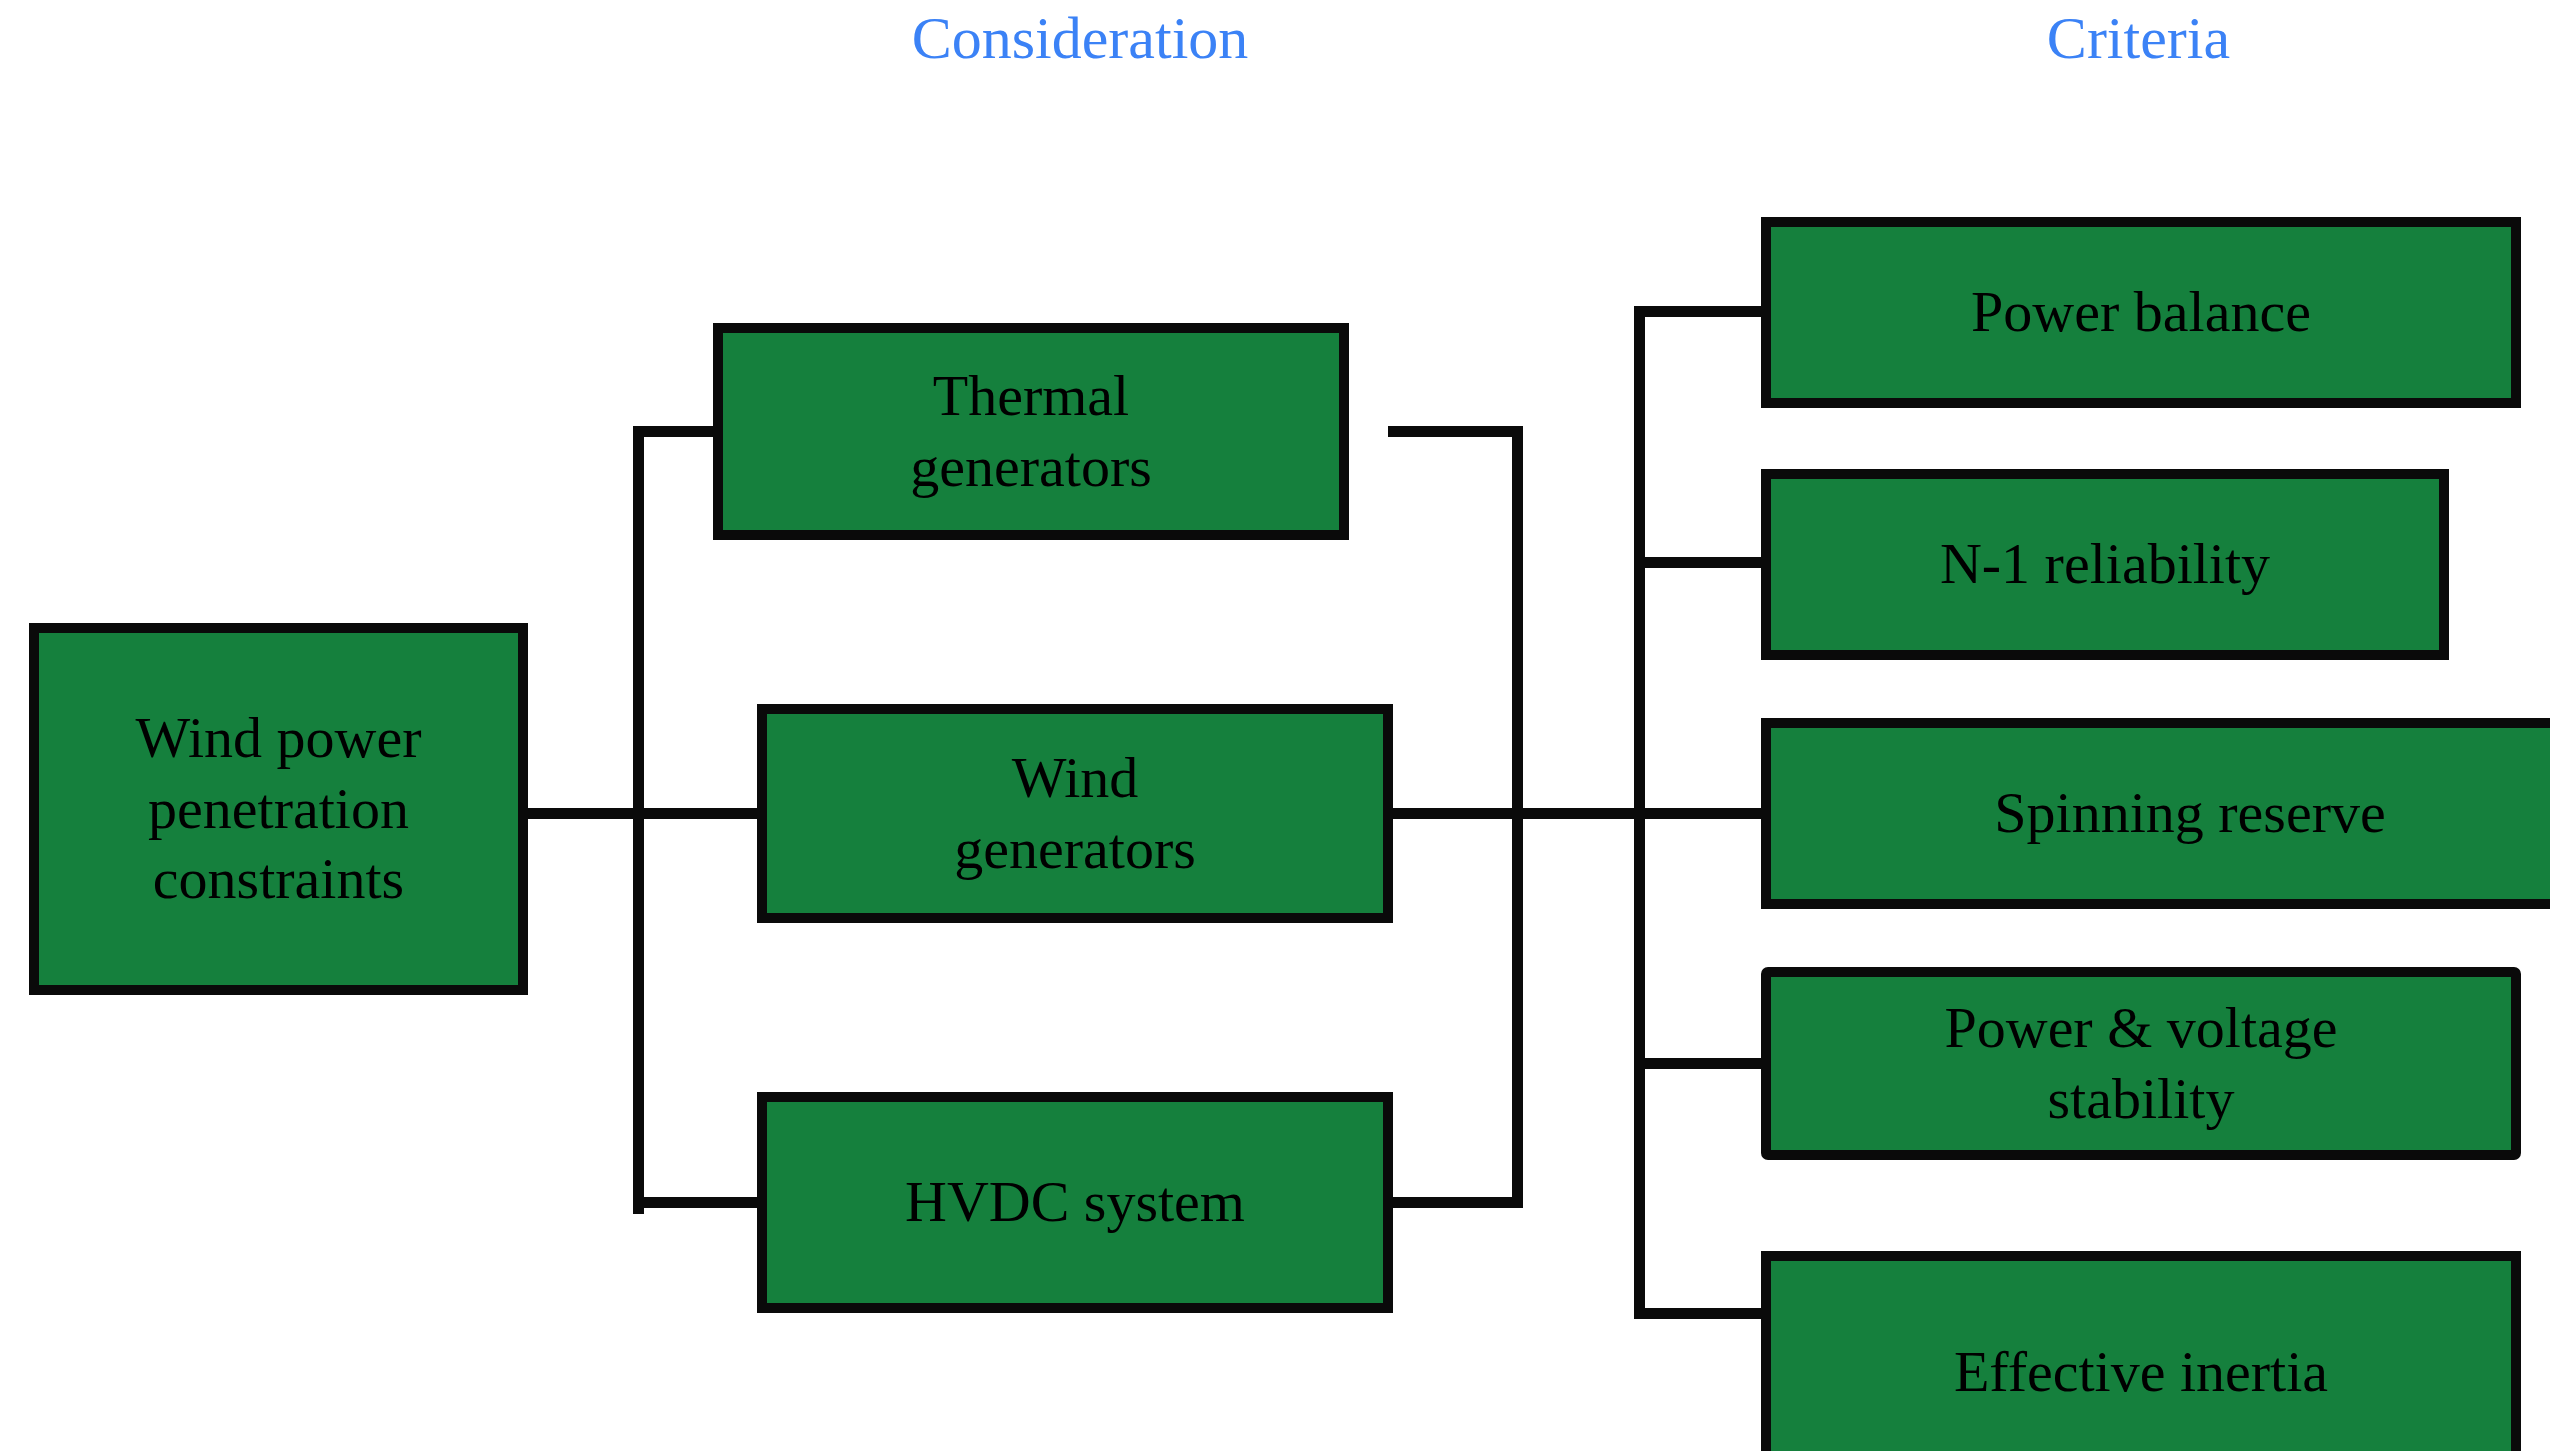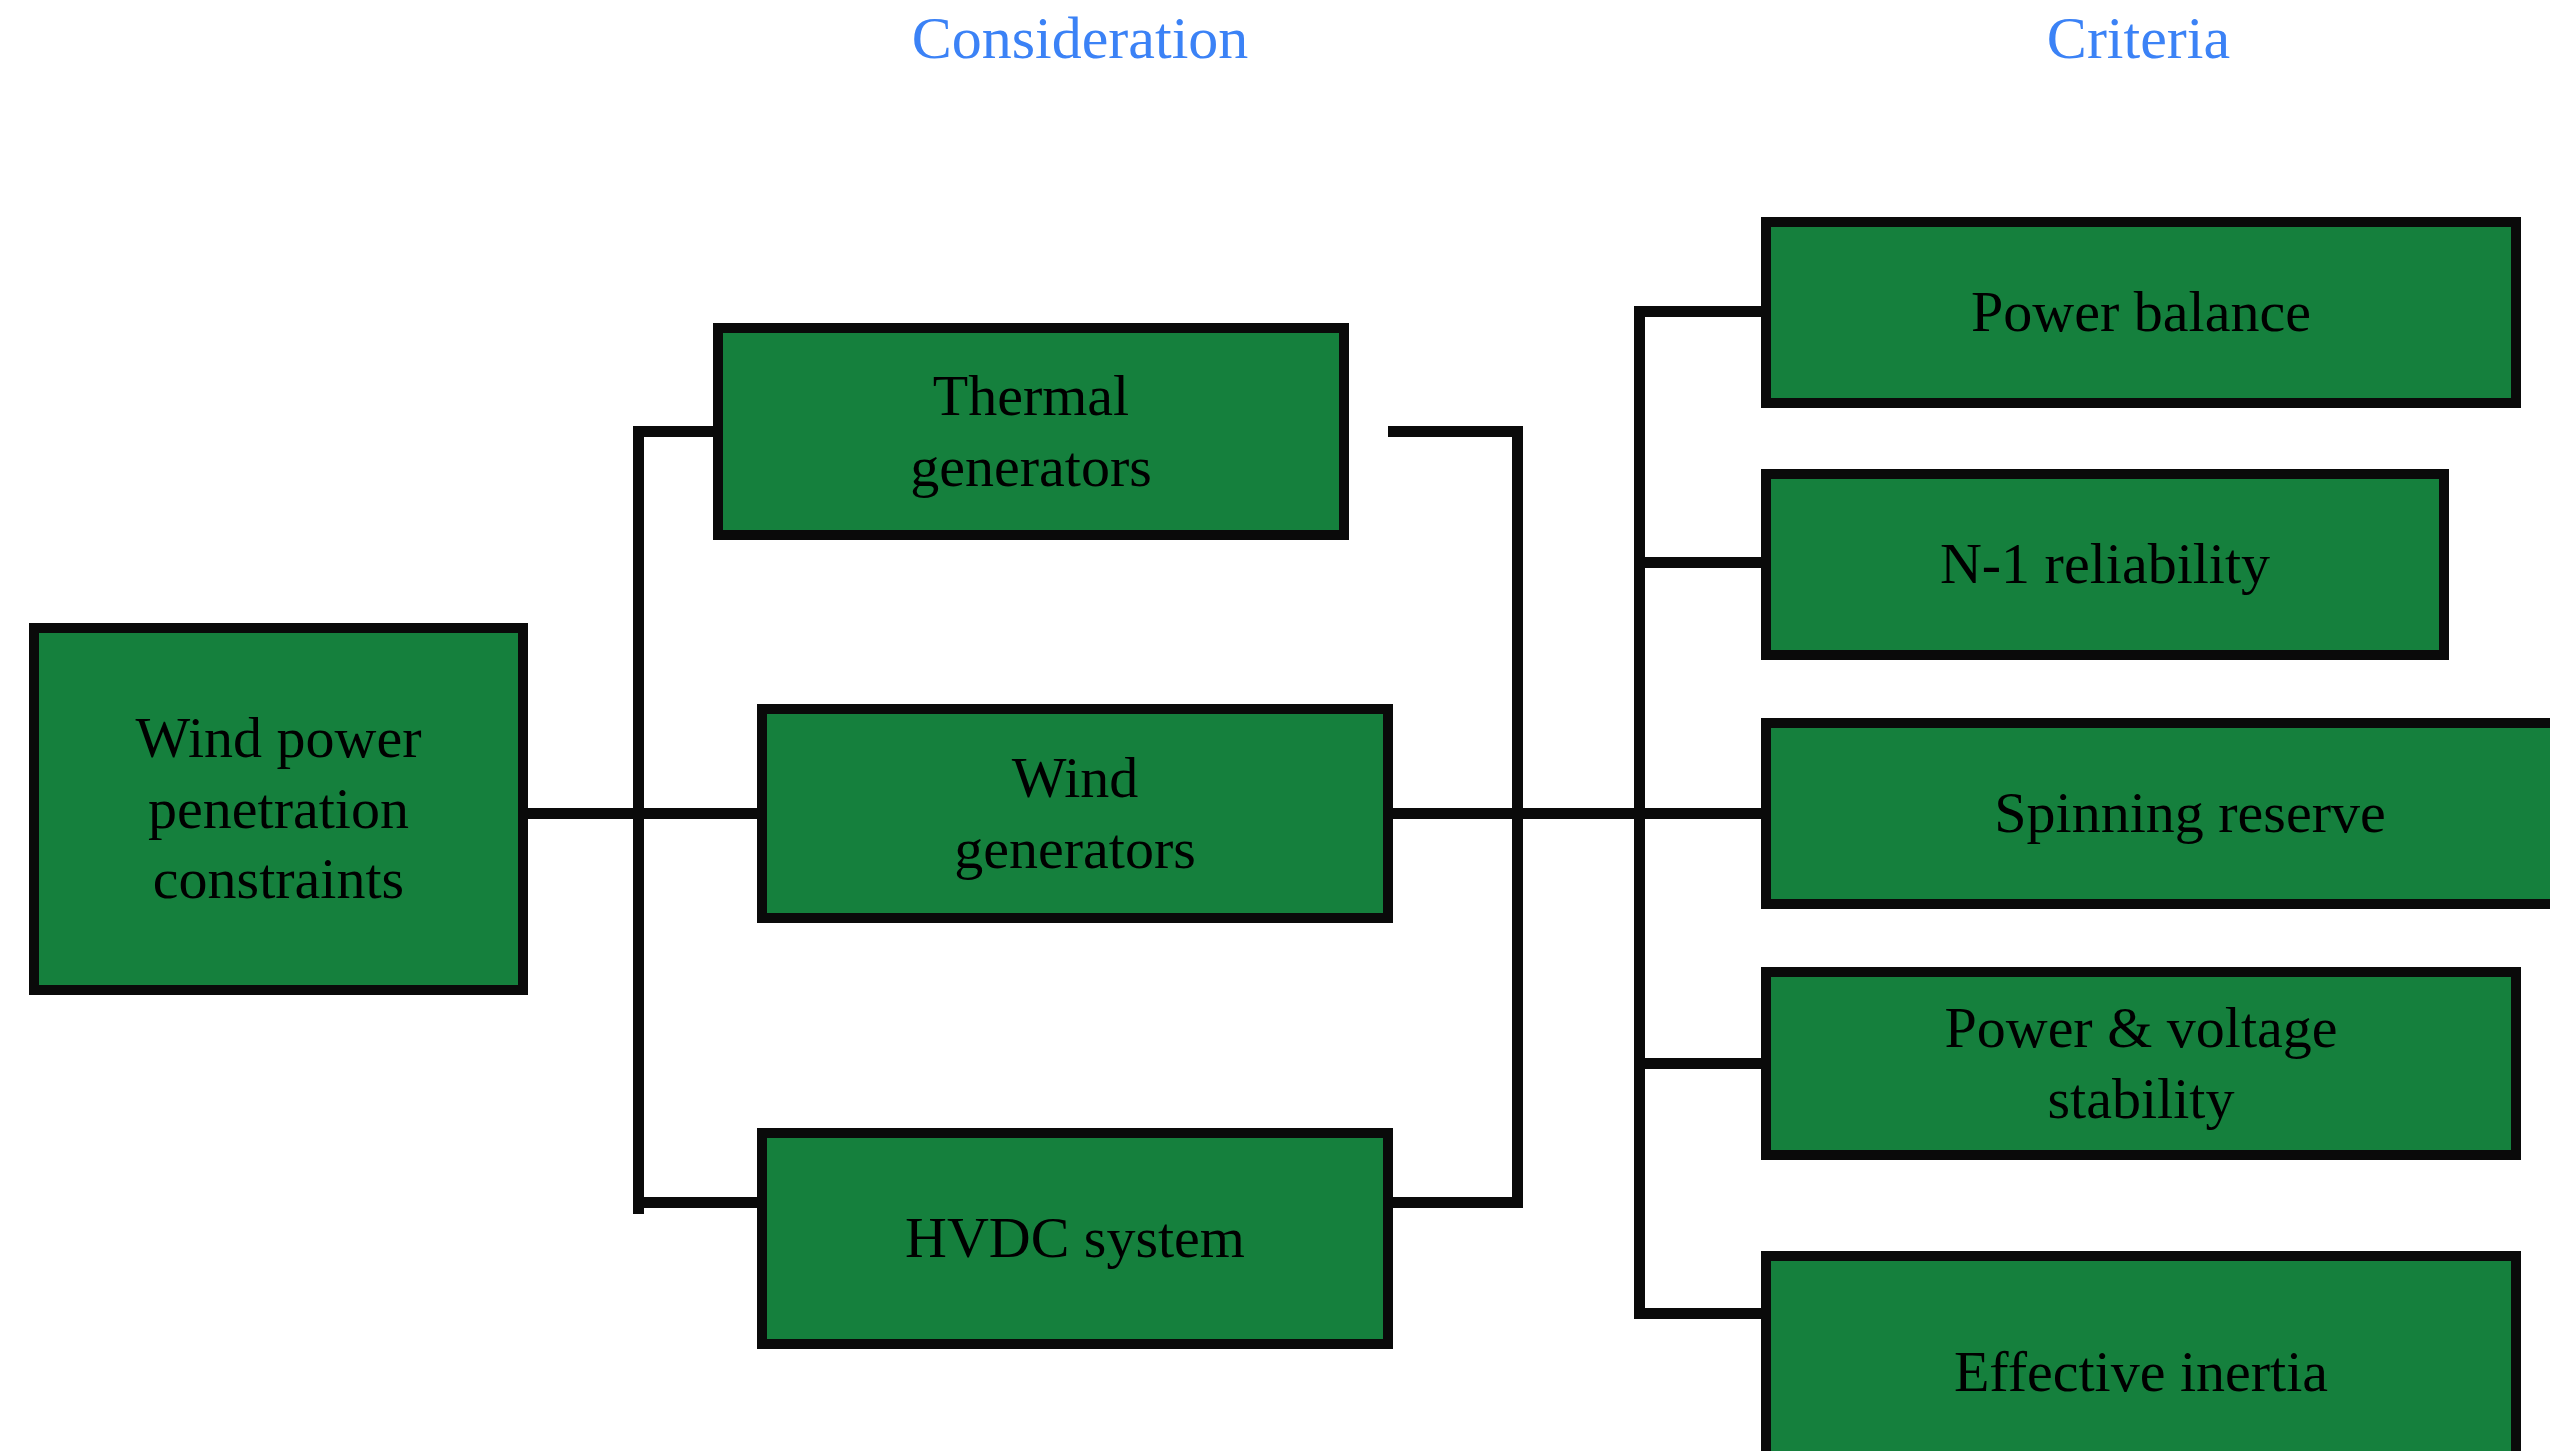--- a/index.html
+++ b/index.html
@@ -93,21 +93,21 @@
     </span>
   </div>
 
   <div class="node" style="left:757px;top:704px;width:636px;height:219px;">
     <span class="lbl">
       <span>Wind</span><br>
       <span>generators</span>
     </span>
   </div>
 
-  <div class="node" style="left:757px;top:1092px;width:636px;height:221px;margin-top:36px;">
+  <div class="node" style="left:757px;top:1092px;width:636px;height:221px;">
     <span class="lbl">
       <span>HVDC system</span>
     </span>
   </div>
 
   <div class="node" style="left:1761px;top:217px;width:760px;height:191px;">
     <span class="lbl">
       <span>Power balance</span>
     </span>
   </div>
@@ -117,21 +117,21 @@
       <span>N-1 reliability</span>
     </span>
   </div>
 
   <div class="node" style="left:1761px;top:718px;width:858px;height:191px;">
     <span class="lbl">
       <span>Spinning reserve</span>
     </span>
   </div>
 
-  <div class="node" style="left:1761px;top:967px;width:760px;height:193px;">
+  <div class="node" style="left:1761px;top:967px;width:760px;height:193px;border-radius:7px;">
     <span class="lbl">
       <span>Power &amp; voltage</span><br>
       <span>stability</span>
     </span>
   </div>
 
   <div class="node" style="left:1761px;top:1251px;width:760px;height:242px;">
     <span class="lbl">
       <span>Effective inertia</span>
     </span>

